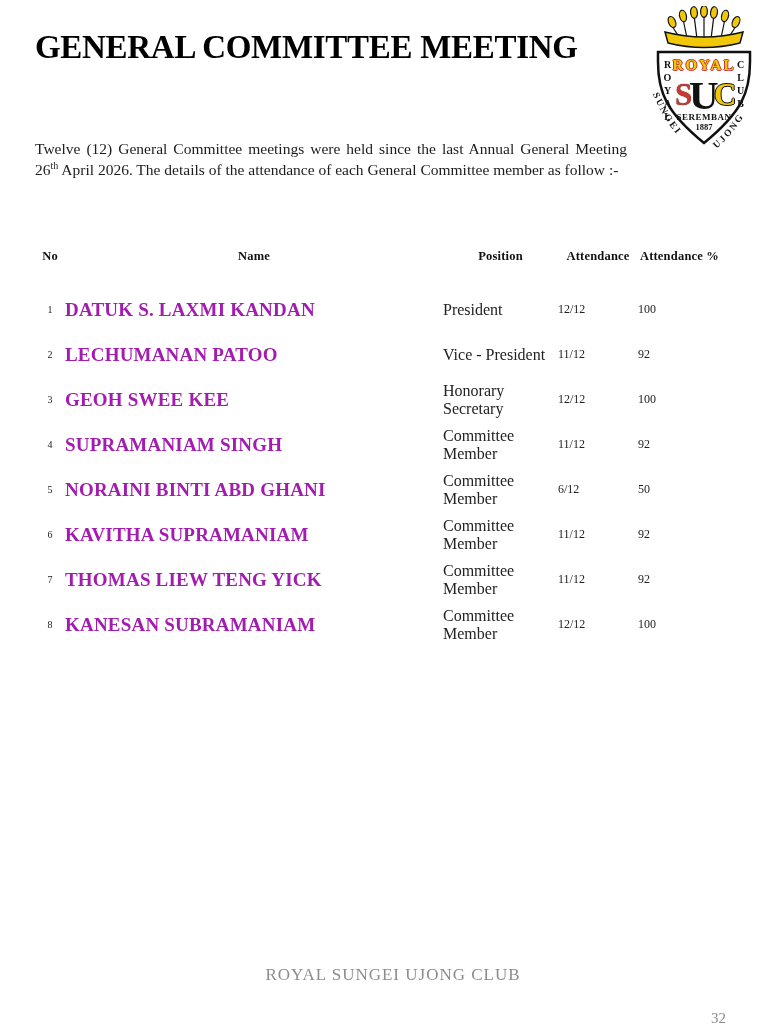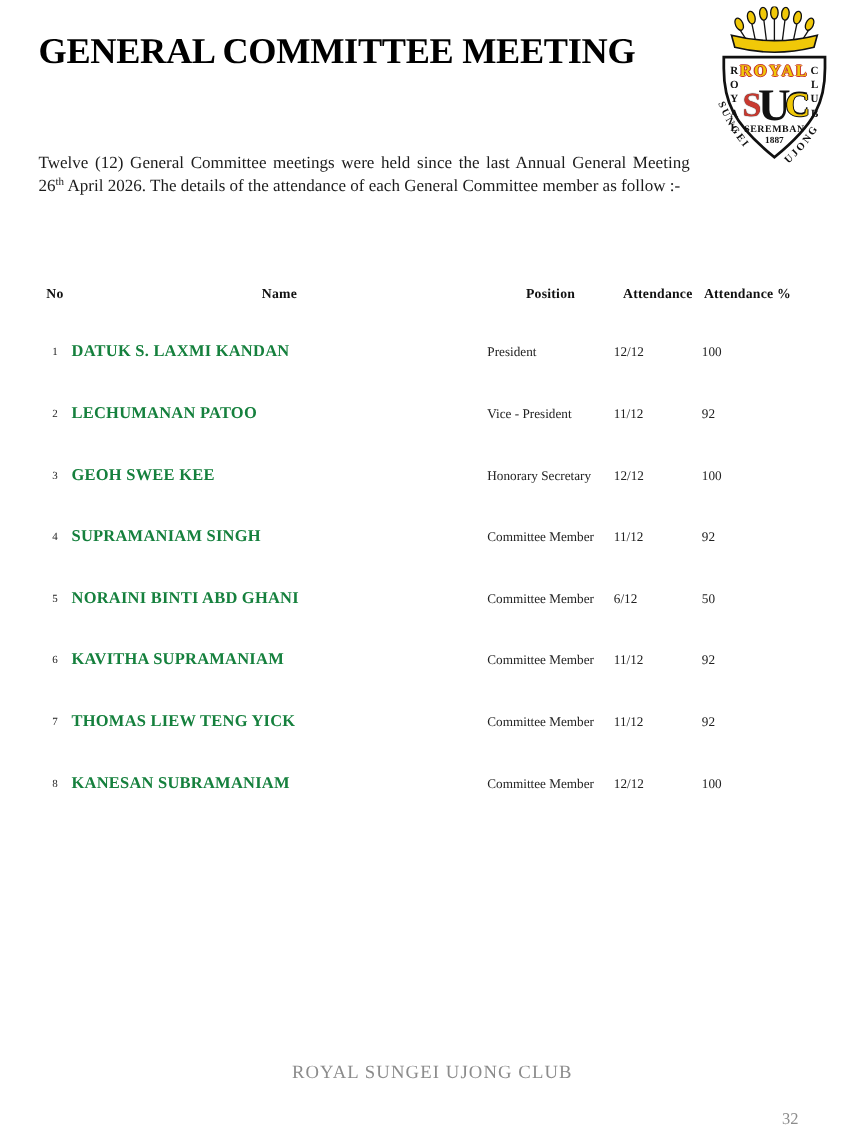--- a/index.html
+++ b/index.html
@@ -2,28 +2,28 @@
 <html style="--logo-yellow: #f0c808; --logo-red: #c8392f; --footer-gray: #8c8c8c;"><head>
 <meta charset="utf-8">
 <style>
   html,body{margin:0;padding:0;background:#ffffff;}
   .page{position:relative;width:768px;height:1024px;background:#fff;font-family:"Liberation Serif",serif;color:#1a1a1a;overflow:hidden;}
   .title{position:absolute;left:35px;top:31px;margin:0;font-size:33px;line-height:1;font-weight:bold;letter-spacing:-0.3px;white-space:nowrap;color:#000;}
   .intro{position:absolute;left:35px;top:139px;width:592px;margin:0;font-size:15.5px;line-height:20.5px;text-align:justify;color:#1c1c1c;}
   .intro sup{font-size:10px;line-height:0;}
 
   .table{position:absolute;left:35px;top:249px;width:686px;}
-  .grid{display:grid;grid-template-columns:30px 378px 115px 80px 83px;align-items:center;margin-top:11px;}
+  .grid{display:grid;grid-template-columns:30px 378px 115px 80px 83px;align-items:center;}
   .thead{font-weight:bold;font-size:12.5px;color:#111;}
   .thead > div{text-align:center;letter-spacing:0.2px;}
   .tbody{margin-top:23px;}
   .trow{height:45px;}
   .c-no{text-align:center;font-size:10px;color:#222;}
-  .c-name{font-weight:bold;font-size:15px;letter-spacing:0.2px;white-space:nowrap;color:#15803d;}
-  .c-pos{font-size:12px;color:#222;}
+  .c-name{font-weight:bold;font-size:19px;letter-spacing:0.2px;white-space:nowrap;color:#a21caf;}
+  .c-pos{font-size:16px;color:#222;}
   .c-att,.c-pct{text-align:left;font-size:12px;color:#222;}
 
   .footer-club{position:absolute;left:0;right:30px;top:965px;text-align:center;color:var(--footer-gray,#8c8c8c);font-size:17px;letter-spacing:1px;padding-left:48px;}
   .page-number{position:absolute;right:42px;top:1010px;color:var(--footer-gray,#8c8c8c);font-size:15px;}
 
   
   .logo{position:absolute;top:6px;right:5px;width:118px;height:152px;}
   .logo svg{position:absolute;left:0;top:0;}
   .logo .t{position:absolute;font-family:"Liberation Serif",serif;}
   .l-banner{left:0;right:0;top:51px;text-align:center;font-weight:bold;font-size:15px;letter-spacing:2px;color:var(--logo-yellow,#f0c808);

